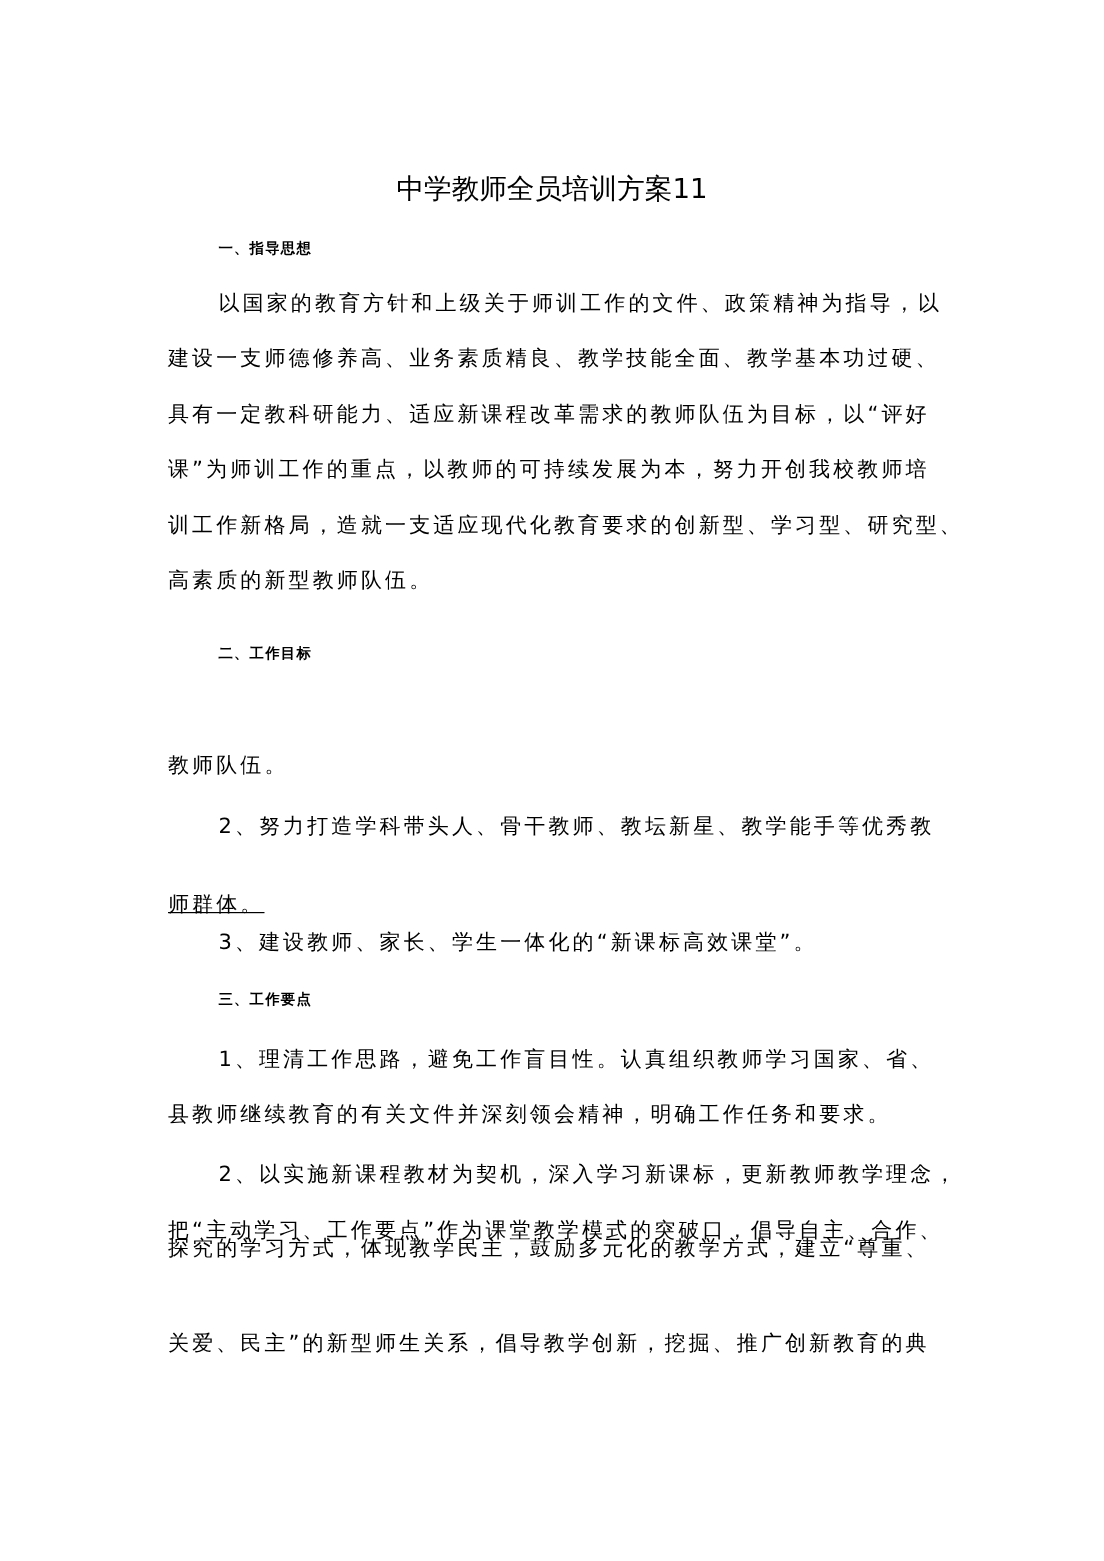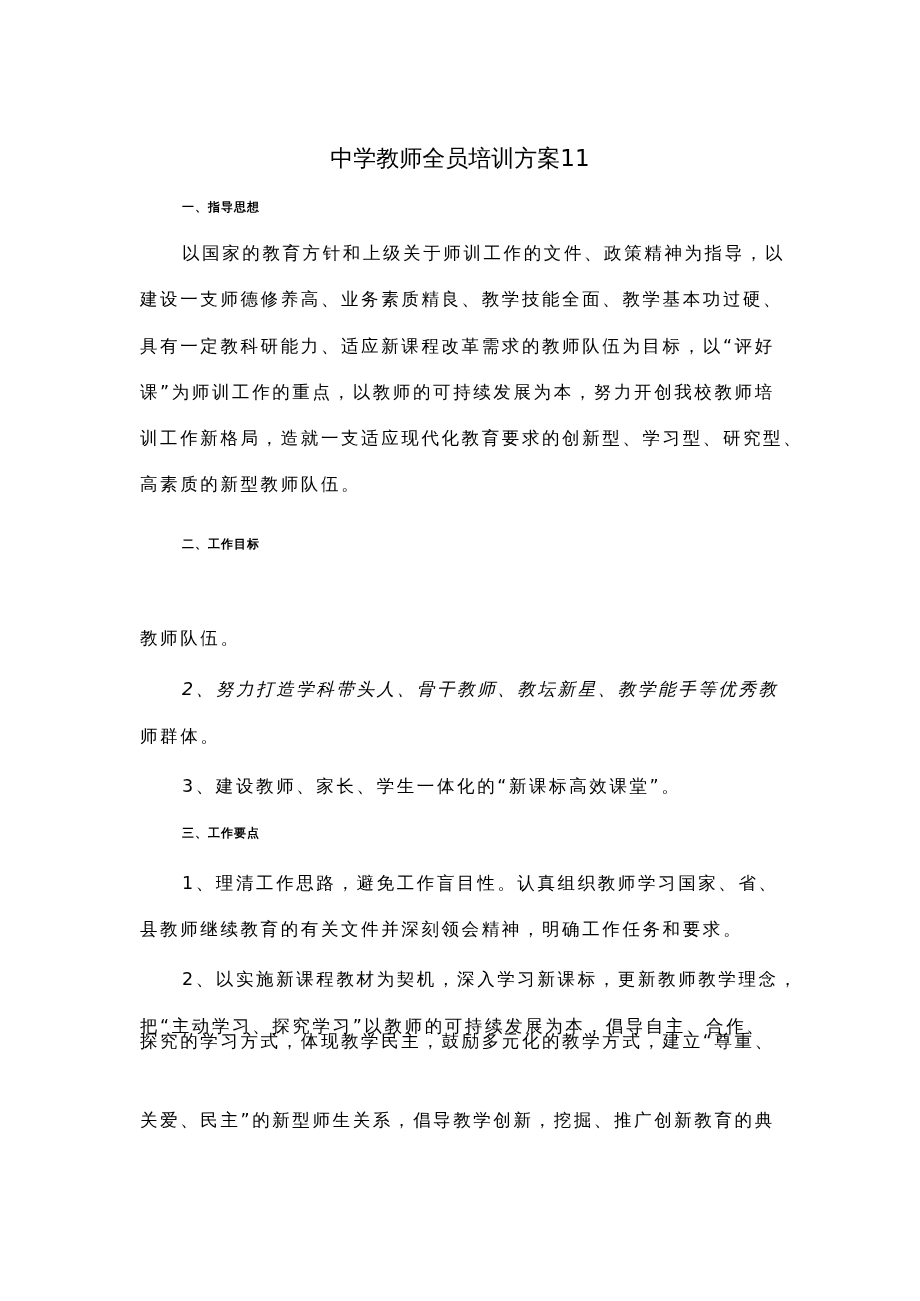--- a/index.html
+++ b/index.html
@@ -63,25 +63,25 @@
   <div class="heading" style="top:194px;">一、指导思想</div>
   <div class="line indent" style="top:240px;">以国家的教育方针和上级关于师训工作的文件、政策精神为指导，以</div>
   <div class="line" style="top:286px;">建设一支师德修养高、业务素质精良、教学技能全面、教学基本功过硬、</div>
   <div class="line" style="top:333px;">具有一定教科研能力、适应新课程改革需求的教师队伍为目标，以“评好</div>
   <div class="line" style="top:379px;">课”为师训工作的重点，以教师的可持续发展为本，努力开创我校教师培</div>
   <div class="line" style="top:425px;">训工作新格局，造就一支适应现代化教育要求的创新型、学习型、研究型、</div>
   <div class="line" style="top:471px;">高素质的新型教师队伍。</div>
 
   <div class="heading" style="top:531px;">二、工作目标</div>
   <div class="line" style="top:625px;">教师队伍。</div>
-  <div class="line indent" style="top:676px;font-style:italic;">2、努力打造学科带头人、骨干教师、教坛新星、教学能手等优秀教</div>
-  <div class="line" style="top:723px;">师群体。</div>
+  <div class="line indent" style="top:676px;">2、努力打造学科带头人、骨干教师、教坛新星、教学能手等优秀教</div>
+  <div class="line" style="top:741px;text-decoration:underline;">师群体。</div>
   <div class="line indent" style="top:773px;">3、建设教师、家长、学生一体化的“新课标高效课堂”。</div>
 
   <div class="heading" style="top:820px;text-align:right;">三、工作要点</div>
   <div class="line indent" style="top:870px;">1、理清工作思路，避免工作盲目性。认真组织教师学习国家、省、</div>
   <div class="line" style="top:916px;">县教师继续教育的有关文件并深刻领会精神，明确工作任务和要求。</div>
   <div class="line indent" style="top:966px;">2、以实施新课程教材为契机，深入学习新课标，更新教师教学理念，</div>
-  <div class="line" style="top:1013px;">把“主动学习、探究学习”以教师的可持续发展为本，倡导自主、合作、</div>
+  <div class="line" style="top:1013px;">把“主动学习、工作要点”作为课堂教学模式的突破口，倡导自主、合作、</div>
   <div class="line" style="top:1028px;">探究的学习方式，体现教学民主，鼓励多元化的教学方式，建立“尊重、</div>
   <div class="line" style="top:1107px;">关爱、民主”的新型师生关系，倡导教学创新，挖掘、推广创新教育的典</div>
 
 </div>
 
 </body></html>

